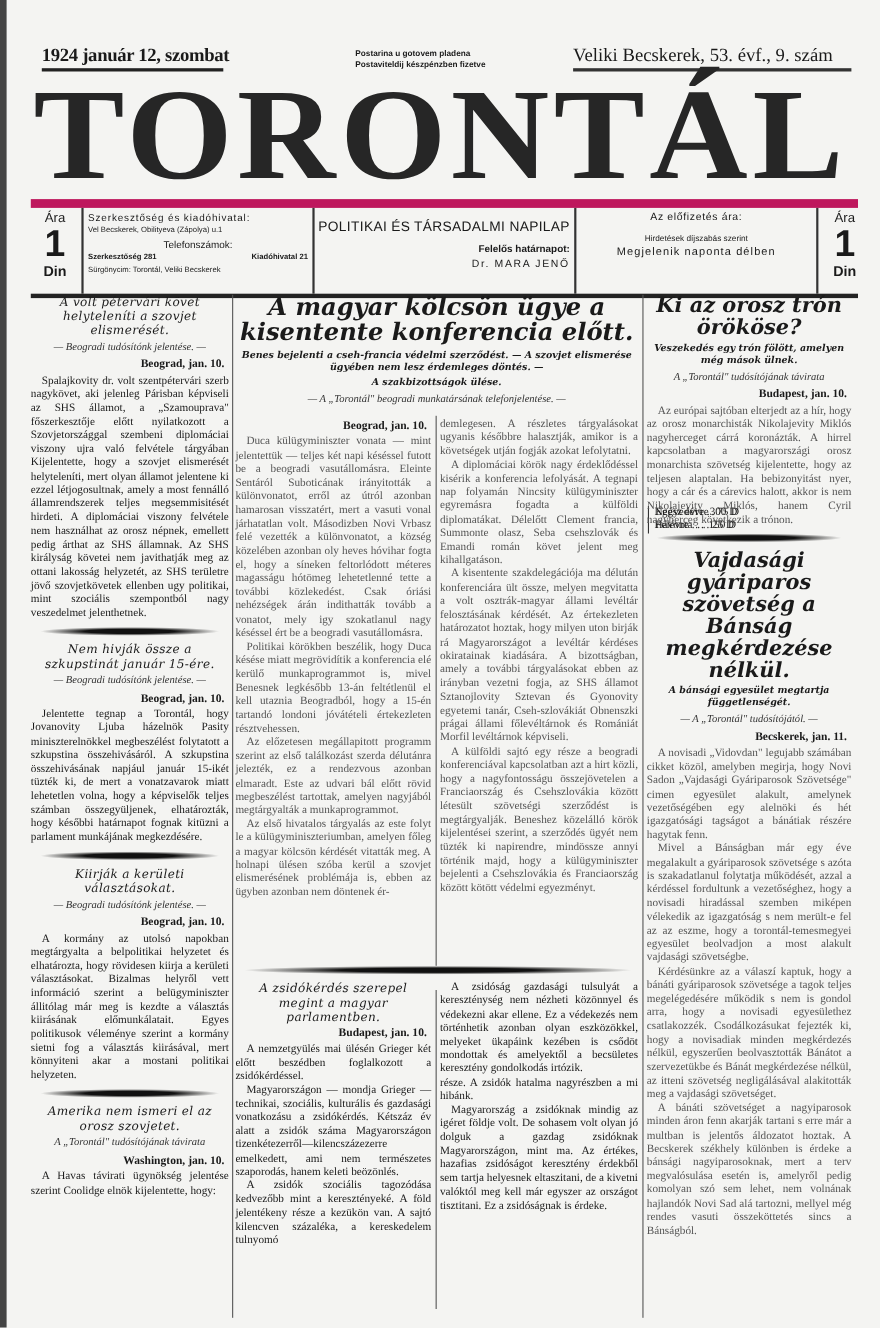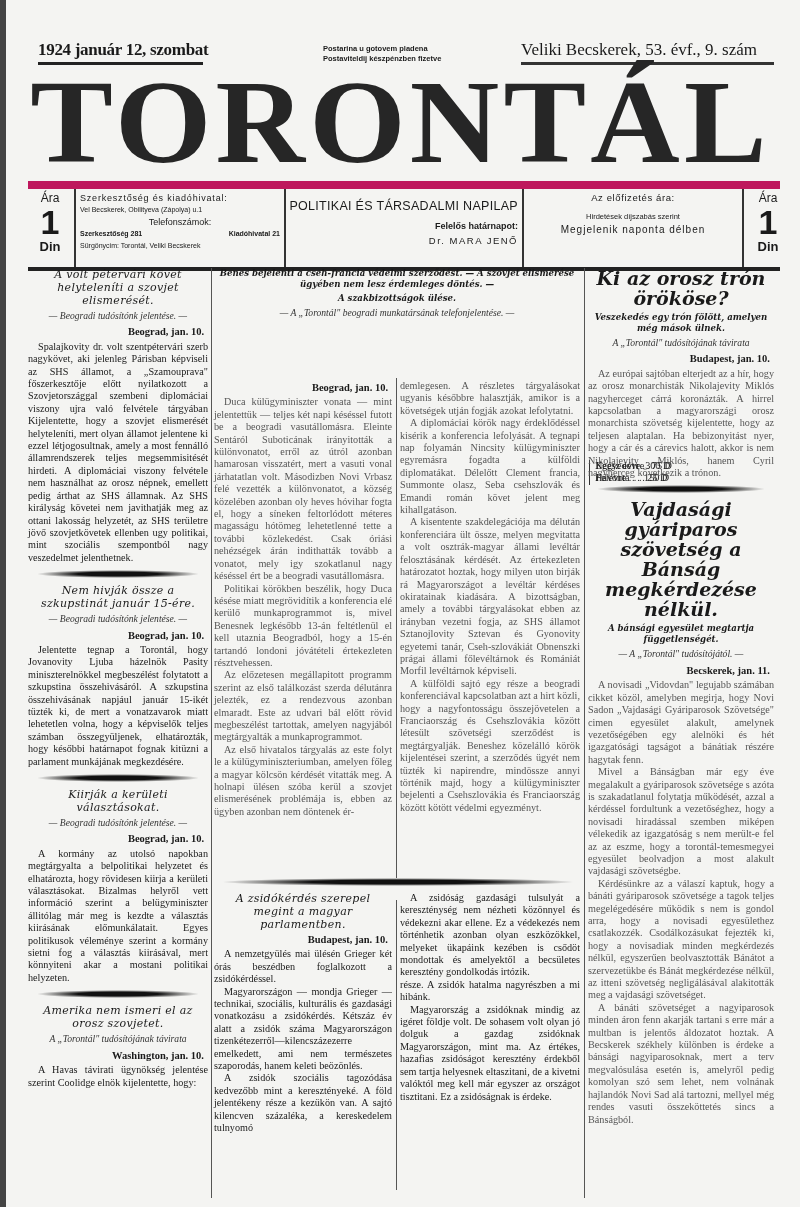--- a/index.html
+++ b/index.html
@@ -161,20 +161,21 @@
     <div class="sep"></div>
     <article>
       <h2 class="hl">Amerika nem ismeri el az orosz szovjetet.</h2>
       <div class="byline">A „Torontál" tudósítójának távirata</div>
       <div class="dateline">Washington, jan. 10.</div>
       <p>A Havas távirati ügynökség jelentése szerint Coolidge elnök kijelentette, hogy:</p>
     </article>
   </div>
 
   <div class="col c23">
+    <h1 class="hl">A magyar kölcsön ügye a kisentente konferencia előtt.</h1>
     <div class="sub">Benes bejelenti a cseh-francia védelmi szerződést. — A szovjet elismerése ügyében nem lesz érdemleges döntés. —</div>
     <div class="sub">A szakbizottságok ülése.</div>
     <div class="byline">— A „Torontál" beogradi munkatársának telefonjelentése. —</div>
   </div>
 
   <div class="col c2 faded" style="top:380px;">
     <div class="dateline">Beograd, jan. 10.</div>
     <p>Duca külügyminiszter vonata — mint jelentettük — teljes két napi késéssel futott be a beogradi vasutállomásra. Eleinte Sentáról Suboticának irányitották a különvonatot, erről az útról azonban hamarosan visszatért, mert a vasuti vonal járhatatlan volt. Másodizben Novi Vrbasz felé vezették a különvonatot, a község közelében azonban oly heves hóvihar fogta el, hogy a síneken feltorlódott méteres magasságu hótömeg lehetetlenné tette a további közlekedést. Csak óriási nehézségek árán indithatták tovább a vonatot, mely igy szokatlanul nagy késéssel ért be a beogradi vasutállomásra.</p>
     <p>Politikai körökben beszélik, hogy Duca késése miatt megrövidítik a konferencia elé kerülő munkaprogrammot is, mivel Benesnek legkésőbb 13-án feltétlenül el kell utaznia Beogradból, hogy a 15-én tartandó londoni jóvátételi értekezleten résztvehessen.</p>
     <p>Az előzetesen megállapitott programm szerint az első találkozást szerda délutánra jelezték, ez a rendezvous azonban elmaradt. Este az udvari bál előtt rövid megbeszélést tartottak, amelyen nagyjából megtárgyalták a munkaprogrammot.</p>
@@ -188,21 +189,21 @@
     <p>A külföldi sajtó egy része a beogradi konferenciával kapcsolatban azt a hirt közli, hogy a nagyfontosságu összejövetelen a Franciaország és Csehszlovákia között létesült szövetségi szerződést is megtárgyalják. Beneshez közelálló körök kijelentései szerint, a szerződés ügyét nem tüzték ki napirendre, mindössze annyi történik majd, hogy a külügyminiszter bejelenti a Csehszlovákia és Franciaország között kötött védelmi egyezményt.</p>
   </div>
 
   <div style="position:absolute; left:192px; top:878px; width:356px;">
     <div class="sep" style="margin:0"></div>
   </div>
 
   <div class="col c2" style="top:892px;">
     <h2 class="hl">A zsidókérdés szerepel megint a magyar parlamentben.</h2>
     <div class="dateline">Budapest, jan. 10.</div>
-    <p>A nemzetgyülés mai ülésén Grieger két órás beszédben foglalkozott a zsidókérdéssel.</p>
+    <p>A nemzetgyülés mai ülésén Grieger két előtt beszédben foglalkozott a zsidókérdéssel.</p>
     <p>Magyarországon — mondja Grieger — technikai, szociális, kulturális és gazdasági vonatkozásu a zsidókérdés. Kétszáz év alatt a zsidók száma Magyarországon tizenkétezerről—kilencszázezerre emelkedett, ami nem természetes szaporodás, hanem keleti beözönlés.</p>
     <p>A zsidók szociális tagozódása kedvezőbb mint a keresztényeké. A föld jelentékeny része a kezükön van. A sajtó kilencven százaléka, a kereskedelem tulnyomó</p>
   </div>
   <div class="col c3" style="top:892px;">
     <p>A zsidóság gazdasági tulsulyát a kereszténység nem nézheti közönnyel és védekezni akar ellene. Ez a védekezés nem történhetik azonban olyan eszközökkel, melyeket ükapáink kezében is csődöt mondottak és amelyektől a becsületes keresztény gondolkodás irtózik.</p>
     <p style="text-indent:0">része. A zsidók hatalma nagyrészben a mi hibánk.</p>
     <p>Magyarország a zsidóknak mindig az igéret földje volt. De sohasem volt olyan jó dolguk a gazdag zsidóknak Magyarországon, mint ma. Az értékes, hazafias zsidóságot keresztény érdekből sem tartja helyesnek eltaszitani, de a kivetni valóktól meg kell már egyszer az országot tisztitani. Ez a zsidóságnak is érdeke.</p>
   </div>
 
   <div class="col c4 faded">

